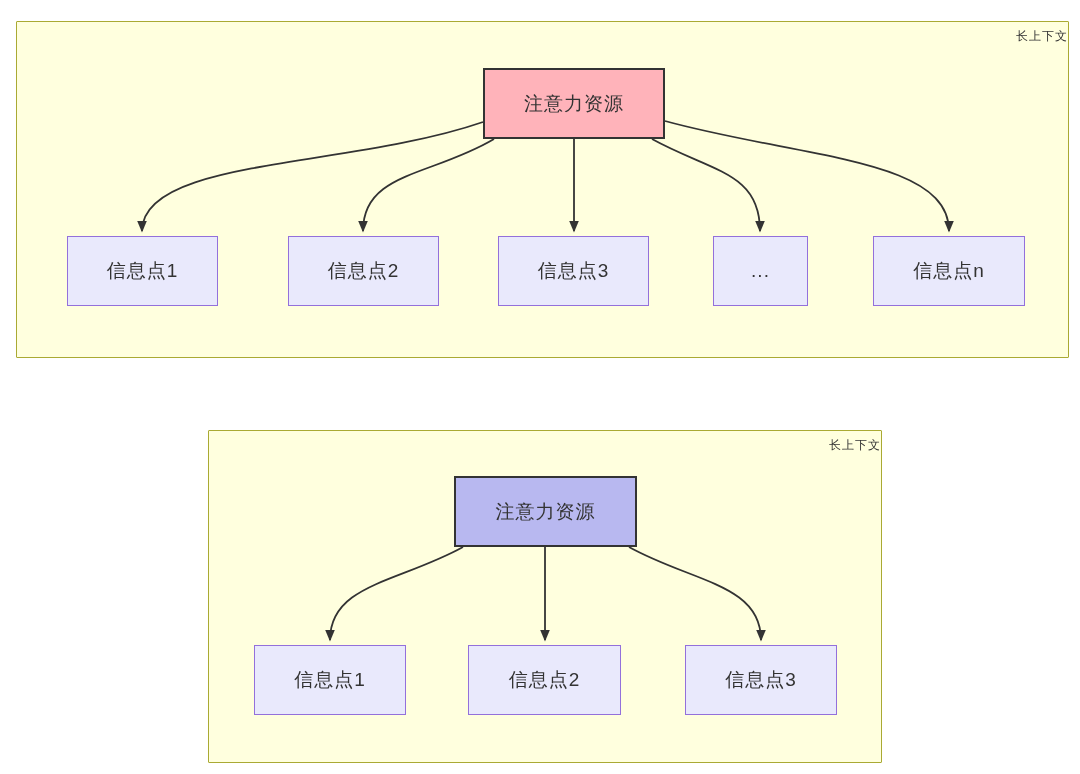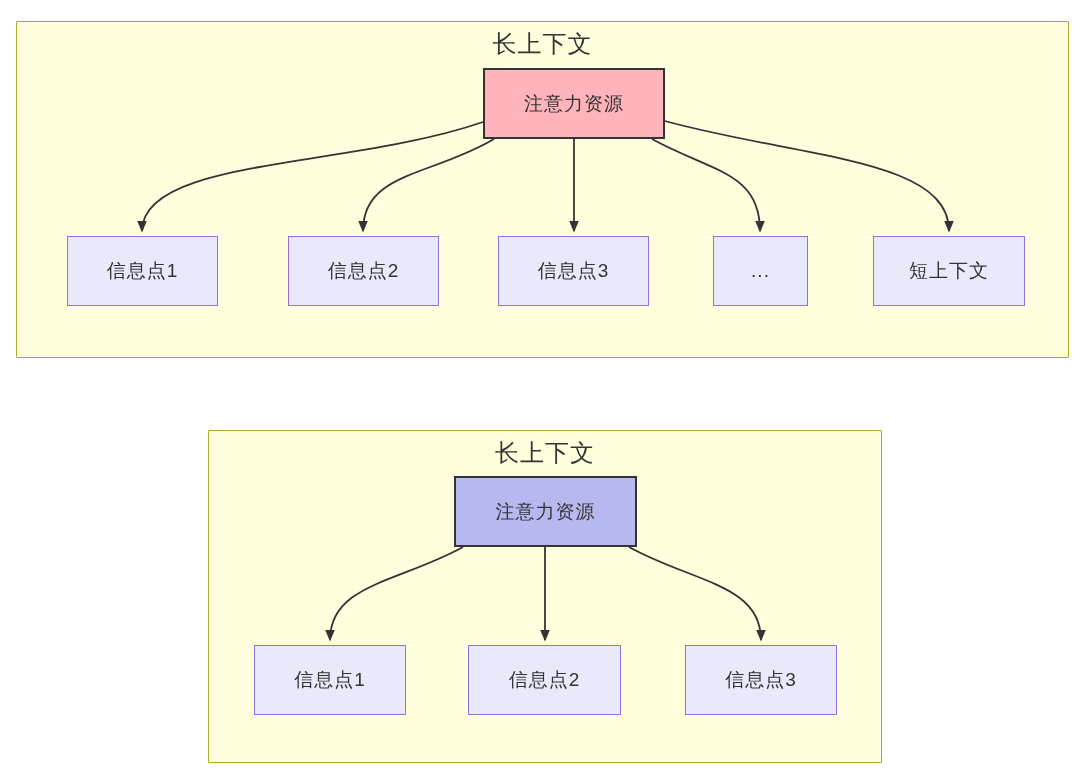--- a/index.html
+++ b/index.html
@@ -19,22 +19,22 @@
     position:relative;width:1080px;height:774px;overflow:hidden;
     font-family:"Liberation Sans","DejaVu Sans",sans-serif;
     color:var(--text);background:var(--page-bg);
   }
   .cluster{
     position:absolute;background:var(--cluster-fill);
     border:1.6px solid var(--cluster-border);border-radius:1px;
     box-sizing:border-box;
   }
   .cluster-title{
-    position:absolute;width:100%;top:6px;text-align:center;
-    font-size:24px;font-weight:400;color:var(--text);letter-spacing:1px;
+    position:absolute;width:100%;top:6px;text-align:right;
+    font-size:12px;font-weight:400;color:var(--text);letter-spacing:1px;
   }
   .node{
     position:absolute;display:flex;align-items:center;justify-content:center;
     box-sizing:border-box;font-size:19px;letter-spacing:1px;
     background:var(--node-fill);border:1.8px solid var(--node-border);
     color:var(--text);
   }
   .attention{
     border:2.6px solid var(--attention-border);
   }
@@ -74,21 +74,21 @@
     <path class="link" d="M 545 547 L 545 640" marker-end="url(#arrow)"></path>
     <path class="link" d="M 629 547 C 692 582, 761 584, 761 640" marker-end="url(#arrow)"></path>
   </svg>
 
   <div class="node attention attention-long" style="left:483px;top:68px;width:182px;height:71px;">注意力资源</div>
 
   <div class="node" style="left:67px;top:236px;width:151px;height:70px;">信息点1</div>
   <div class="node" style="left:288px;top:236px;width:151px;height:70px;">信息点2</div>
   <div class="node" style="left:498px;top:236px;width:151px;height:70px;">信息点3</div>
   <div class="node" style="left:713px;top:236px;width:95px;height:70px;">...</div>
-  <div class="node" style="left:873px;top:236px;width:152px;height:70px;">短上下文</div>
+  <div class="node" style="left:873px;top:236px;width:152px;height:70px;">信息点n</div>
 
   <div class="node attention attention-short" style="left:454px;top:476px;width:183px;height:71px;">注意力资源</div>
 
   <div class="node" style="left:254px;top:645px;width:152px;height:70px;">信息点1</div>
   <div class="node" style="left:468px;top:645px;width:153px;height:70px;">信息点2</div>
   <div class="node" style="left:685px;top:645px;width:152px;height:70px;">信息点3</div>
 
 </div>
 
 </body></html>

